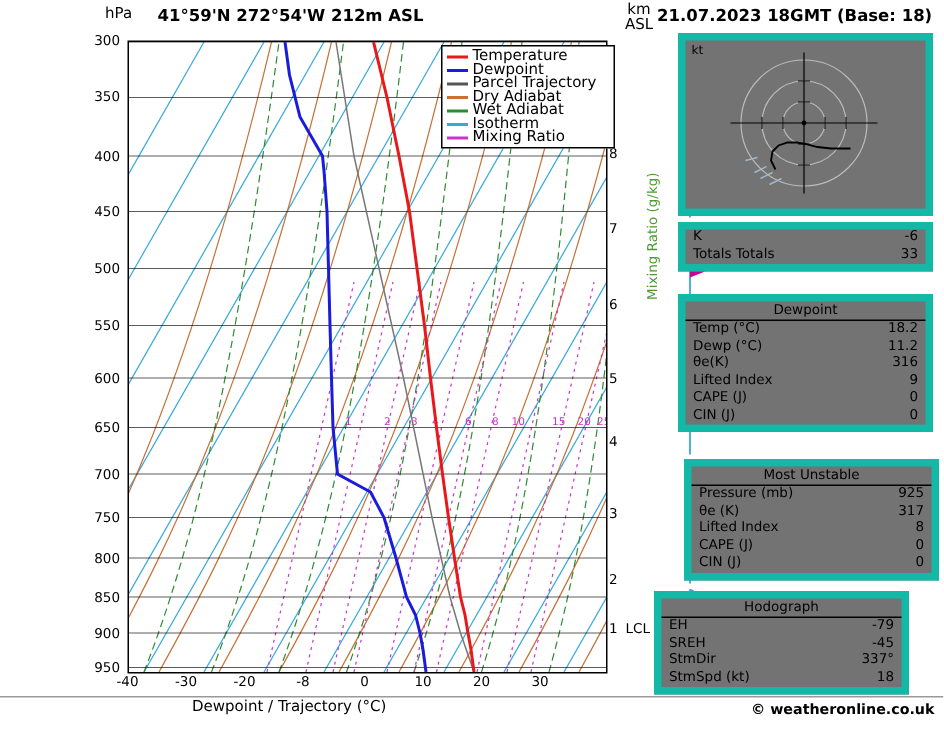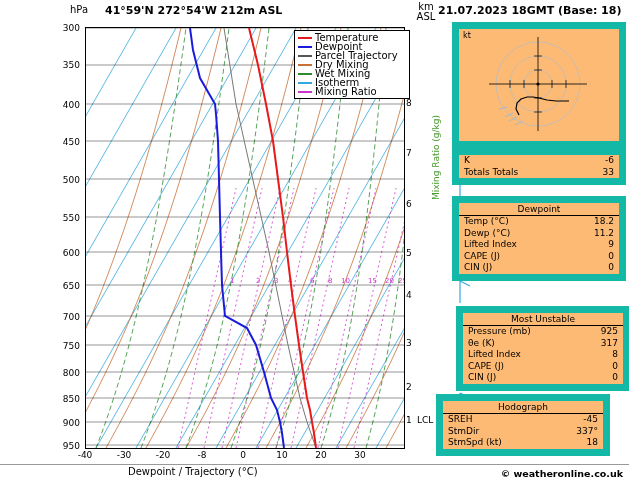--- a/index.html
+++ b/index.html
@@ -31,21 +31,21 @@
 
   
   .kmtick{position:absolute;font-size:9px;color:#000;left:358px;}
   #lcl-label{position:absolute;left:358px;font-size:9px;color:#000;}
 
   
   #barbs{left:400px;top:27px;width:30px;height:420px;}
 
   
   #title-right{left:438px;top:4px;font-size:11px;color:#000;font-weight:bold;}
-  .panel{position:absolute;border:7px solid #14b8a6;background:#fdba74;}
+  .panel{position:absolute;border:5px solid #14b8a6;background:#737373;}
   #hodo{left:452px;top:22px;width:160px;height:112px;}
   #hodo-kt{position:absolute;left:4px;top:2px;font-size:8px;color:#000;}
   #tbl1{left:452px;top:148px;width:160px;}
   #tbl2{left:452px;top:196px;width:160px;}
   #tbl3{left:456px;top:306px;width:160px;}
   #tbl4{left:436px;top:394px;width:160px;}
   .tbl{font-size:9px;color:#000;}
   .tbl .hdr{text-align:center;padding:1px 0 1px;border-bottom:1px solid #000;font-size:9px;}
   .tbl .r{display:flex;justify-content:space-between;padding:0 5px;line-height:11.5px;}
   .tbl .r .k{white-space:nowrap;}
@@ -210,25 +210,25 @@
       <div class="row">
           <span class="sw" style="background:#1b1bdc"></span>
           <span class="lb">Dewpoint</span>
         </div>
       <div class="row">
           <span class="sw" style="background:#555555"></span>
           <span class="lb">Parcel Trajectory</span>
         </div>
       <div class="row">
           <span class="sw" style="background:#c87137"></span>
-          <span class="lb">Dry Mixing</span>
+          <span class="lb">Dry Adiabat</span>
         </div>
       <div class="row">
           <span class="sw" style="background:#2e8b32"></span>
-          <span class="lb">Wet Mixing</span>
+          <span class="lb">Wet Adiabat</span>
         </div>
       <div class="row">
           <span class="sw" style="background:#35a8dd"></span>
           <span class="lb">Isotherm</span>
         </div>
       <div class="row">
           <span class="sw" style="background:#cc33cc"></span>
           <span class="lb">Mixing Ratio</span>
         </div>
     </div>
@@ -337,20 +337,24 @@
     <div class="hdr">Dewpoint</div>
     <div class="r">
         <span class="k">Temp (°C)</span>
         <span class="v">18.2</span>
       </div>
     <div class="r">
         <span class="k">Dewp (°C)</span>
         <span class="v">11.2</span>
       </div>
     <div class="r">
+        <span class="k">θe(K)</span>
+        <span class="v">316</span>
+      </div>
+    <div class="r">
         <span class="k">Lifted Index</span>
         <span class="v">9</span>
       </div>
     <div class="r">
         <span class="k">CAPE (J)</span>
         <span class="v">0</span>
       </div>
     <div class="r">
         <span class="k">CIN (J)</span>
         <span class="v">0</span>
@@ -377,20 +381,24 @@
       </div>
     <div class="r">
         <span class="k">CIN (J)</span>
         <span class="v">0</span>
       </div>
   </div>
 
   <div class="panel tbl" id="tbl4">
     <div class="hdr">Hodograph</div>
     <div class="r">
+        <span class="k">EH</span>
+        <span class="v">-79</span>
+      </div>
+    <div class="r">
         <span class="k">SREH</span>
         <span class="v">-45</span>
       </div>
     <div class="r">
         <span class="k">StmDir</span>
         <span class="v">337°</span>
       </div>
     <div class="r">
         <span class="k">StmSpd (kt)</span>
         <span class="v">18</span>

